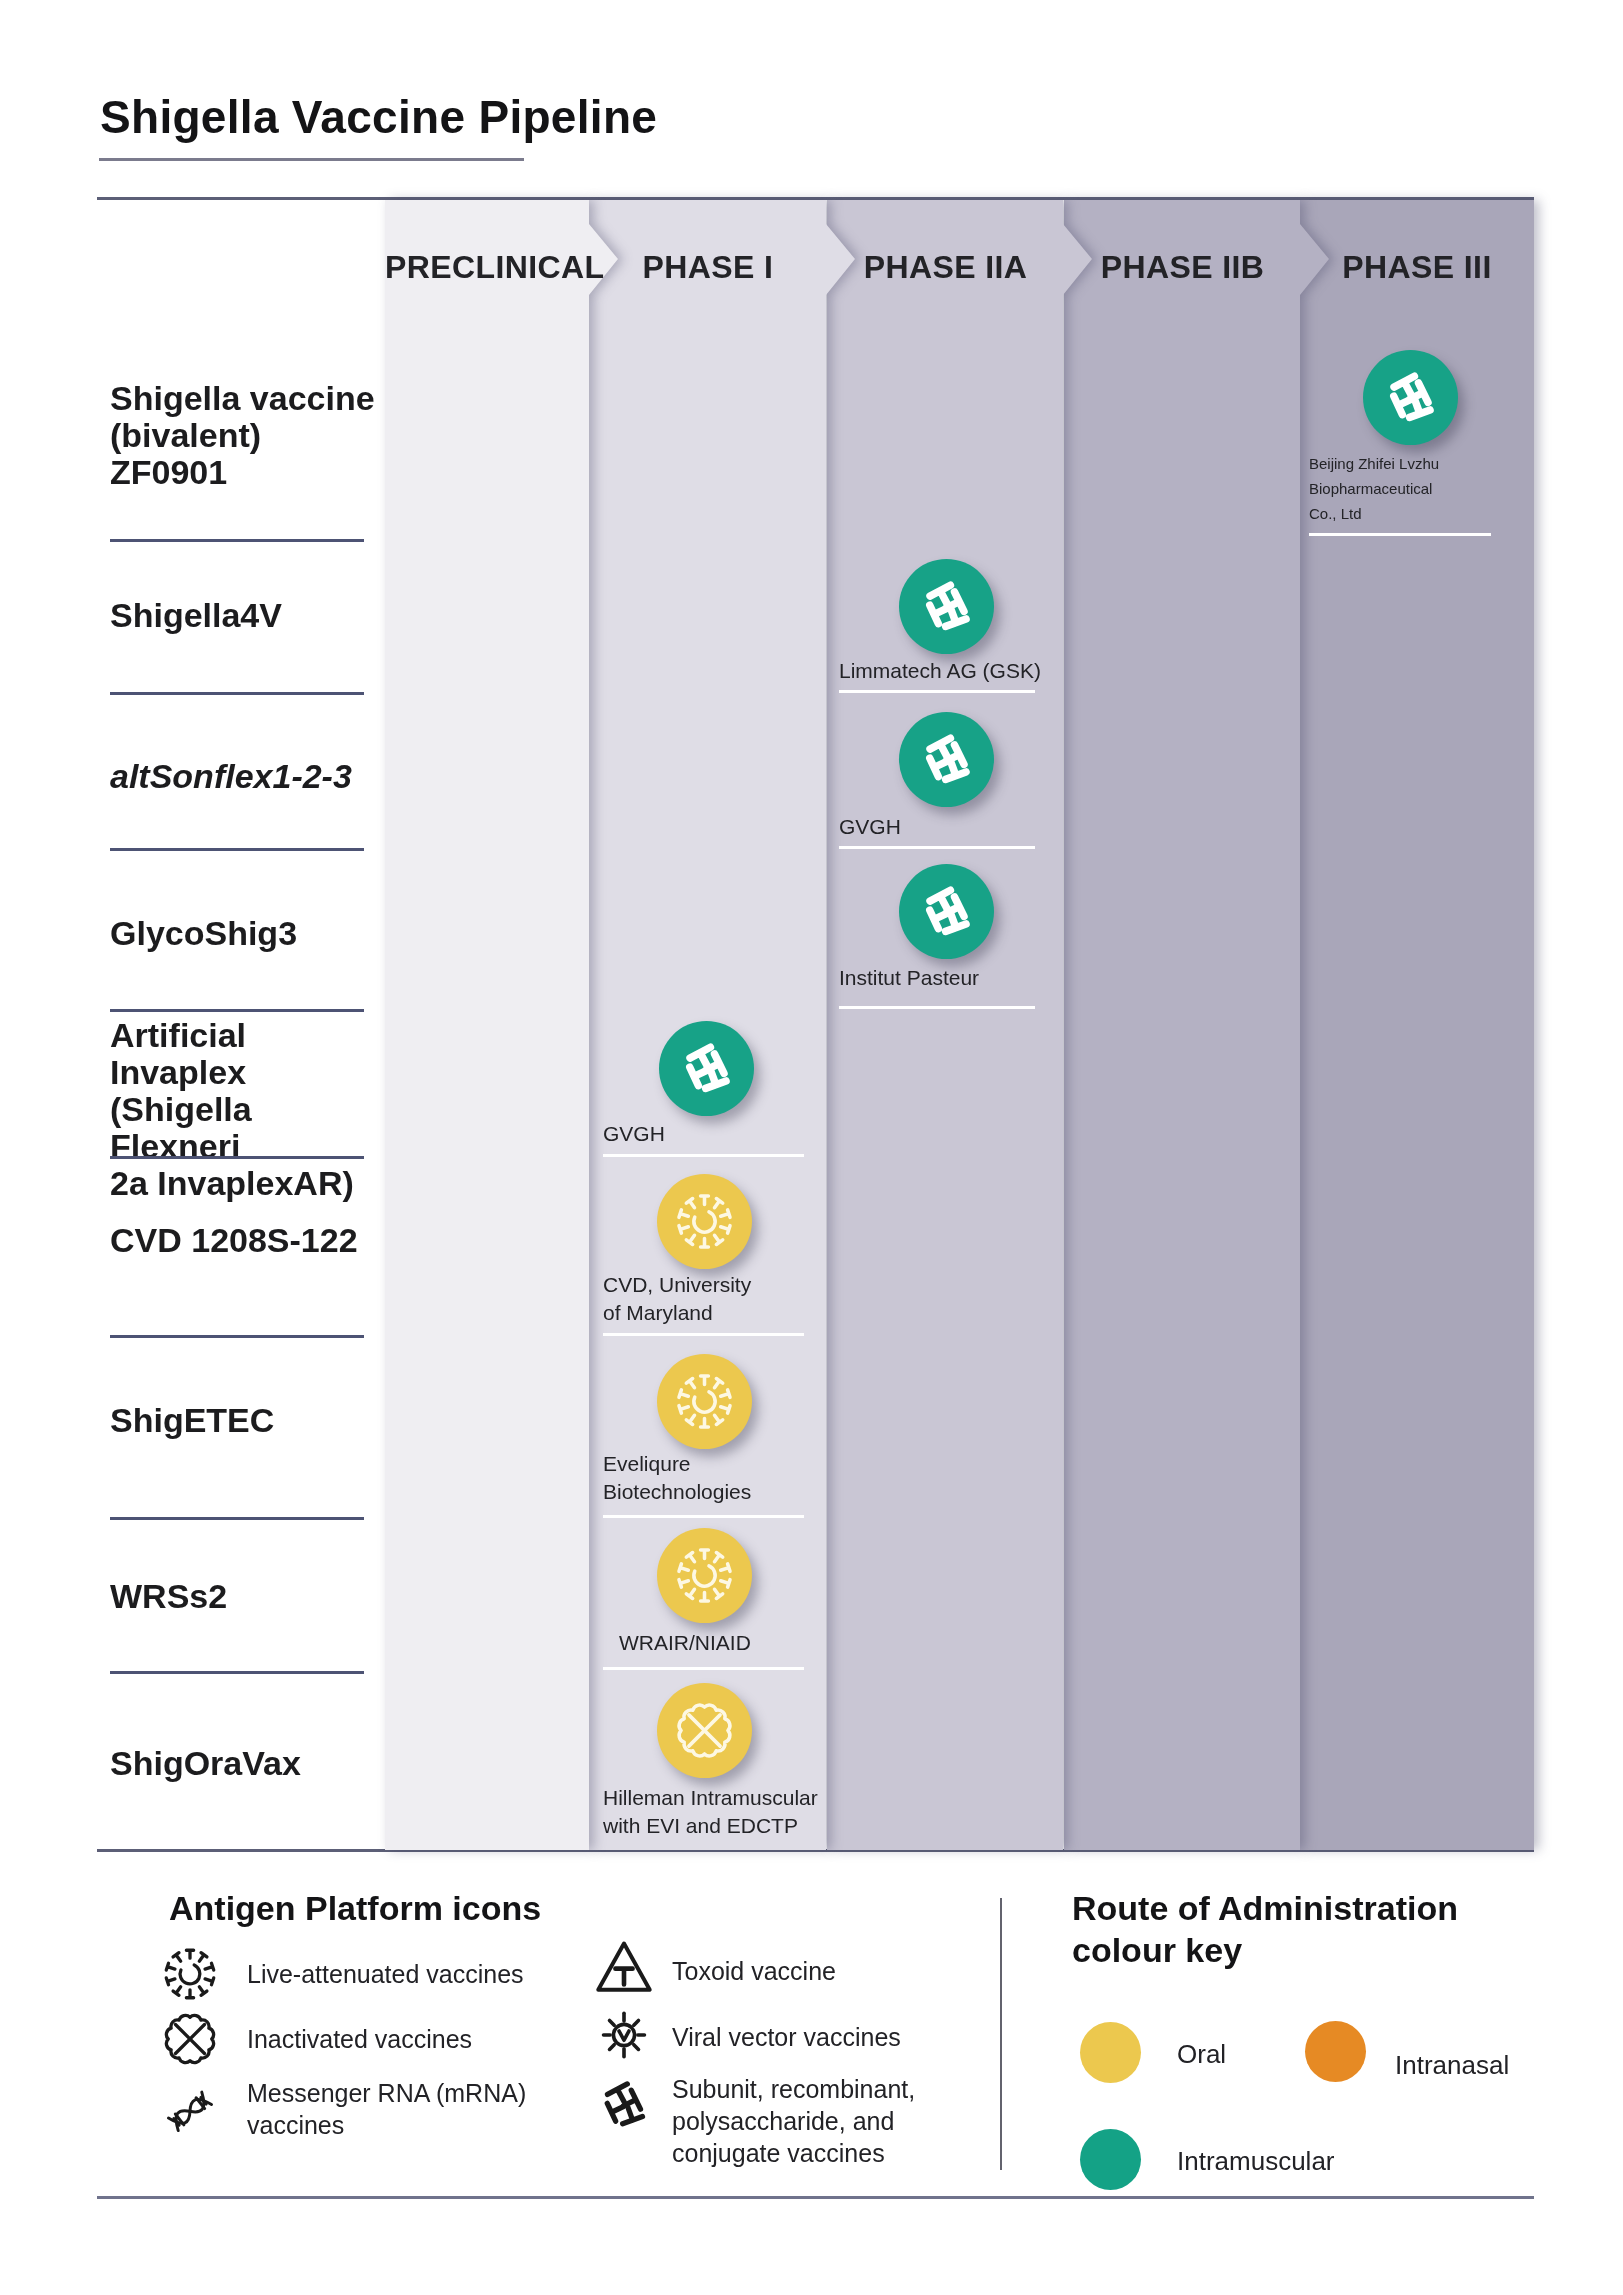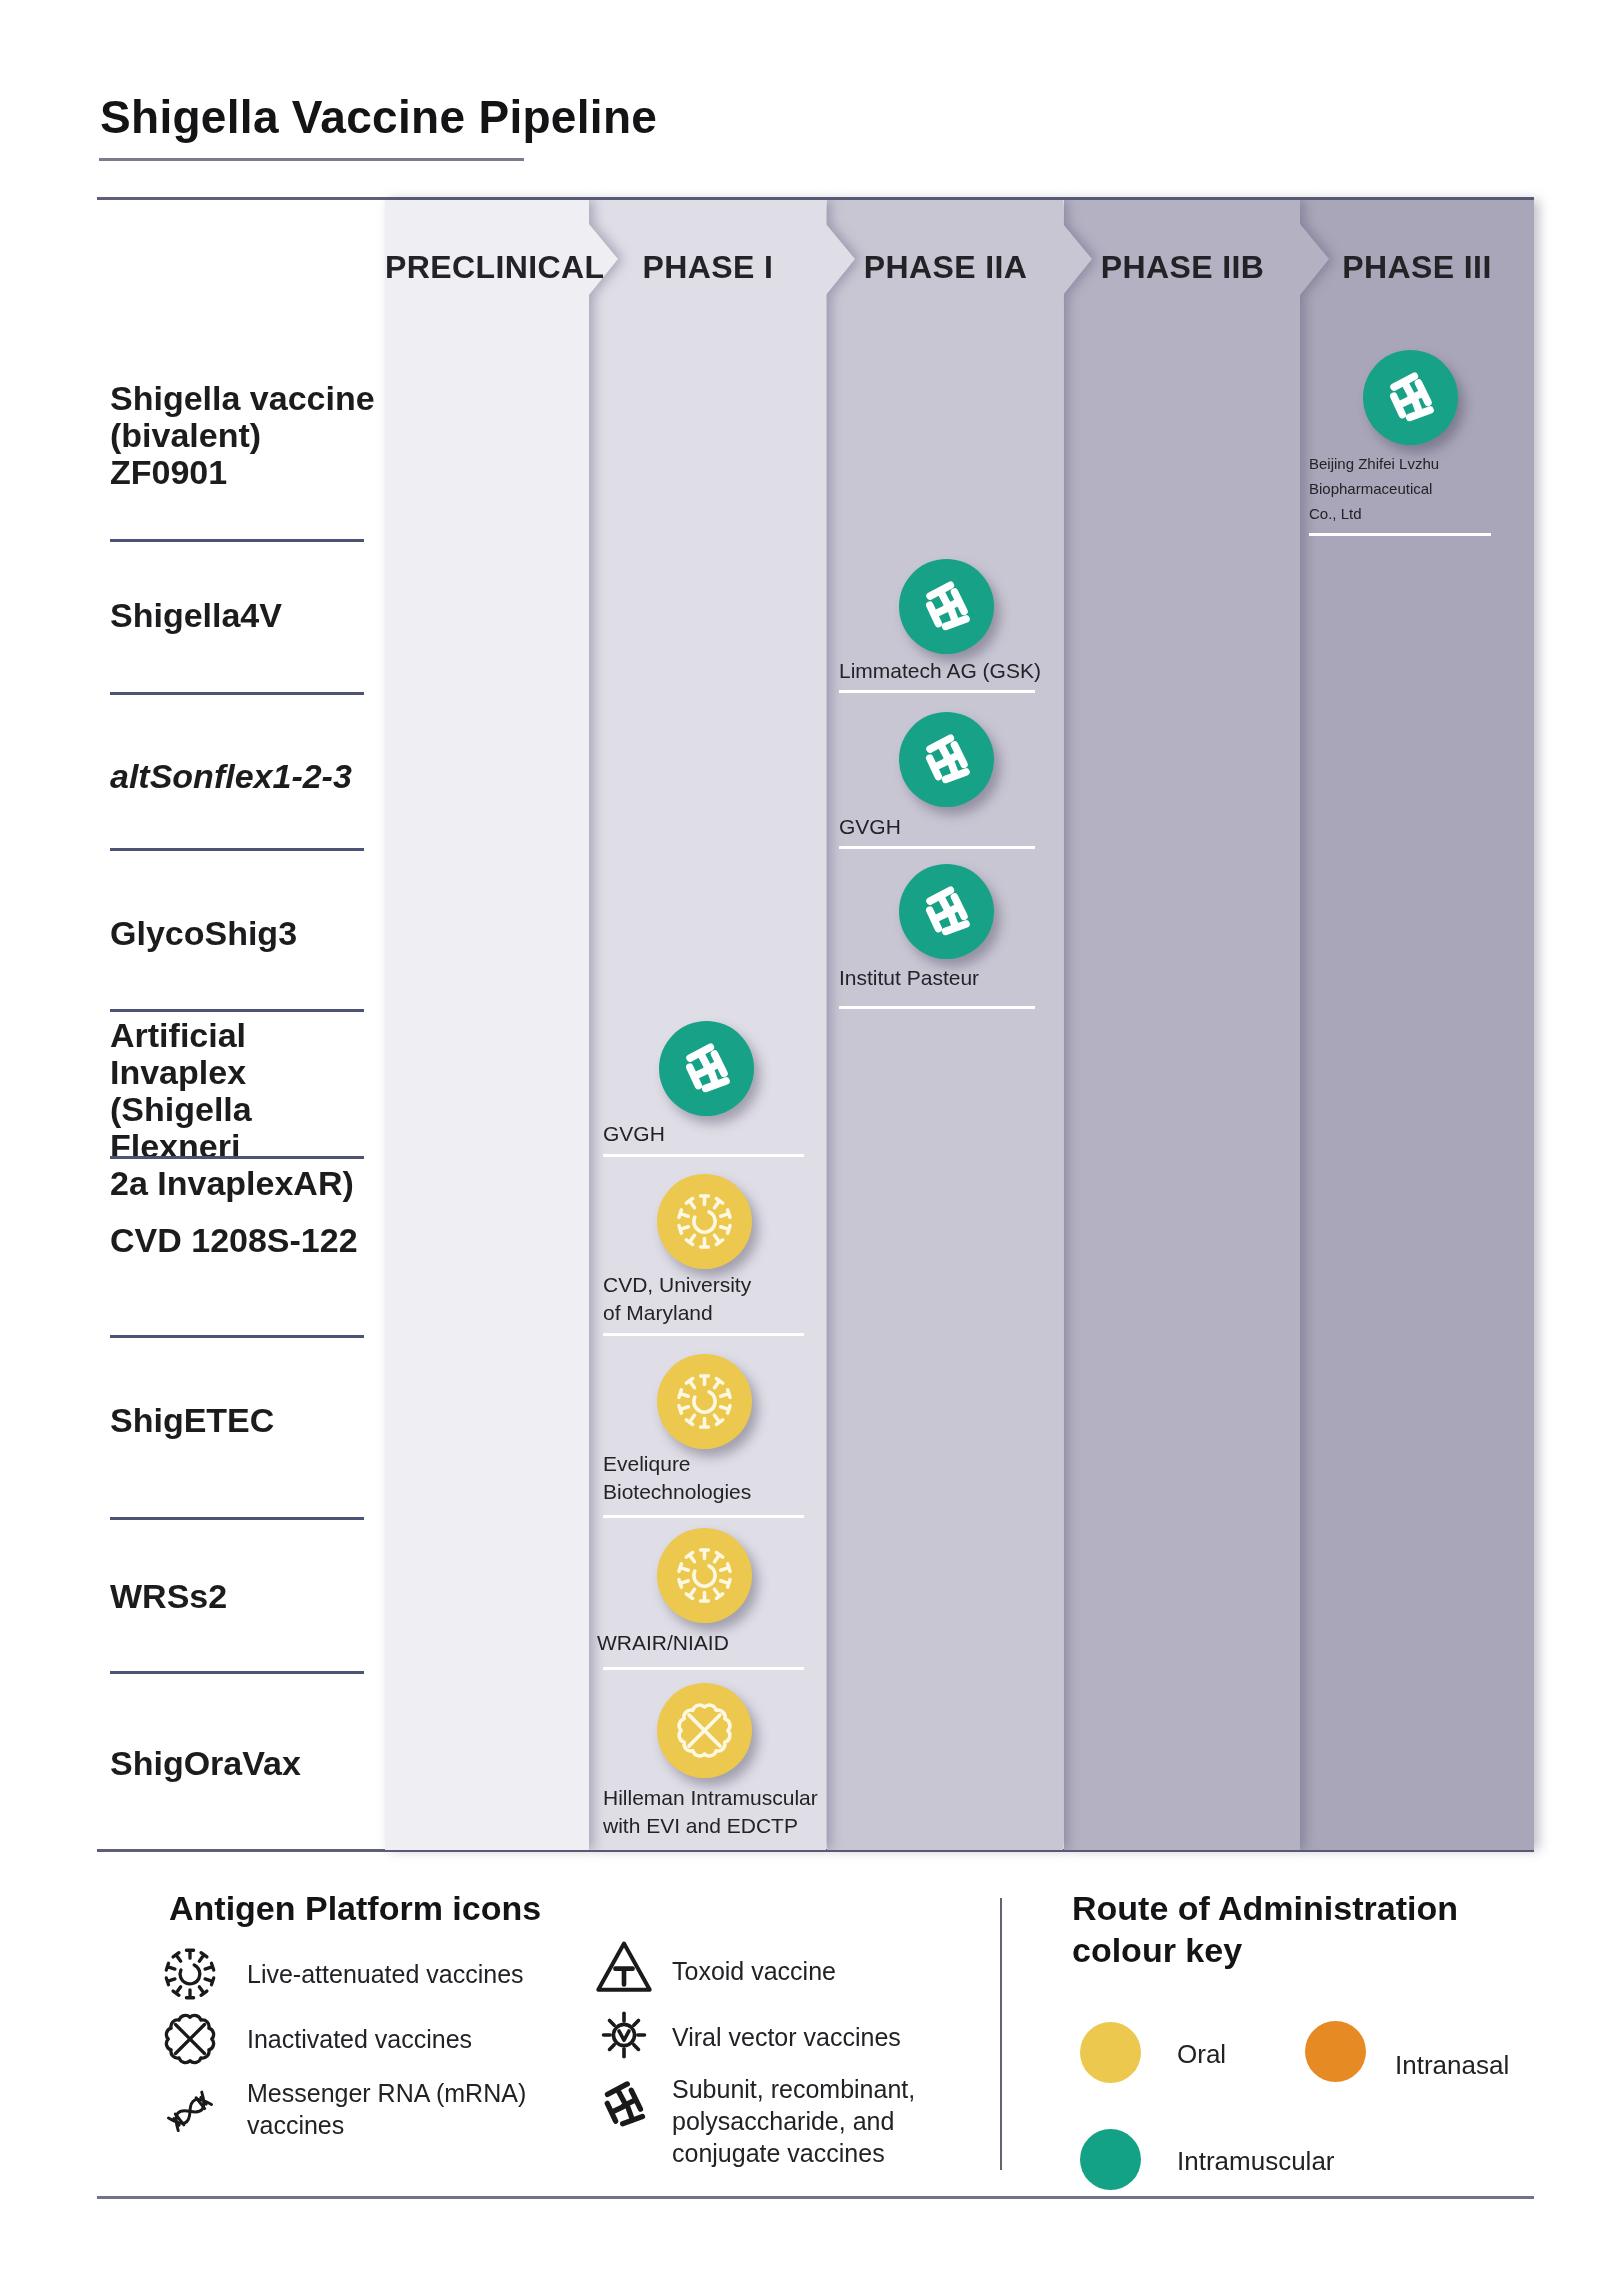--- a/index.html
+++ b/index.html
@@ -348,21 +348,21 @@
           <path d="M50,26 V14 M44.5,14 H55.5"></path>
         </g>
       <g transform="rotate(288 50 50)">
           <path d="M50,26 V14 M44.5,14 H55.5"></path>
         </g>
       <g transform="rotate(324 50 50)">
           <path d="M50,26 V14 M44.5,14 H55.5"></path>
         </g>
     </svg>
   </div>
-  <div class="caption" style="left:597px;top:1629px;">
+  <div class="caption" style="left:619px;top:1629px;">
     <span>WRAIR/NIAID</span>
   </div>
   <div class="cap-rule" style="left:603px;top:1667px;width:201px;"></div>
 
   <div class="pip yellow" style="left:657px;top:1683px;">
     <svg width="71" height="71" viewBox="0 0 100 100" fill="none" stroke="#fdf8e3" stroke-width="5" stroke-linecap="round" stroke-linejoin="round">
       <path d="M83,50 A10 10 0 0 1 78.58,66.5 A10 10 0 0 1 66.5,78.58 A10 10 0 0 1 50,83
                A10 10 0 0 1 33.5,78.58 A10 10 0 0 1 21.42,66.5 A10 10 0 0 1 17,50
                A10 10 0 0 1 21.42,33.5 A10 10 0 0 1 33.5,21.42 A10 10 0 0 1 50,17
                A10 10 0 0 1 66.5,21.42 A10 10 0 0 1 78.58,33.5 A10 10 0 0 1 83,50 Z"></path>

